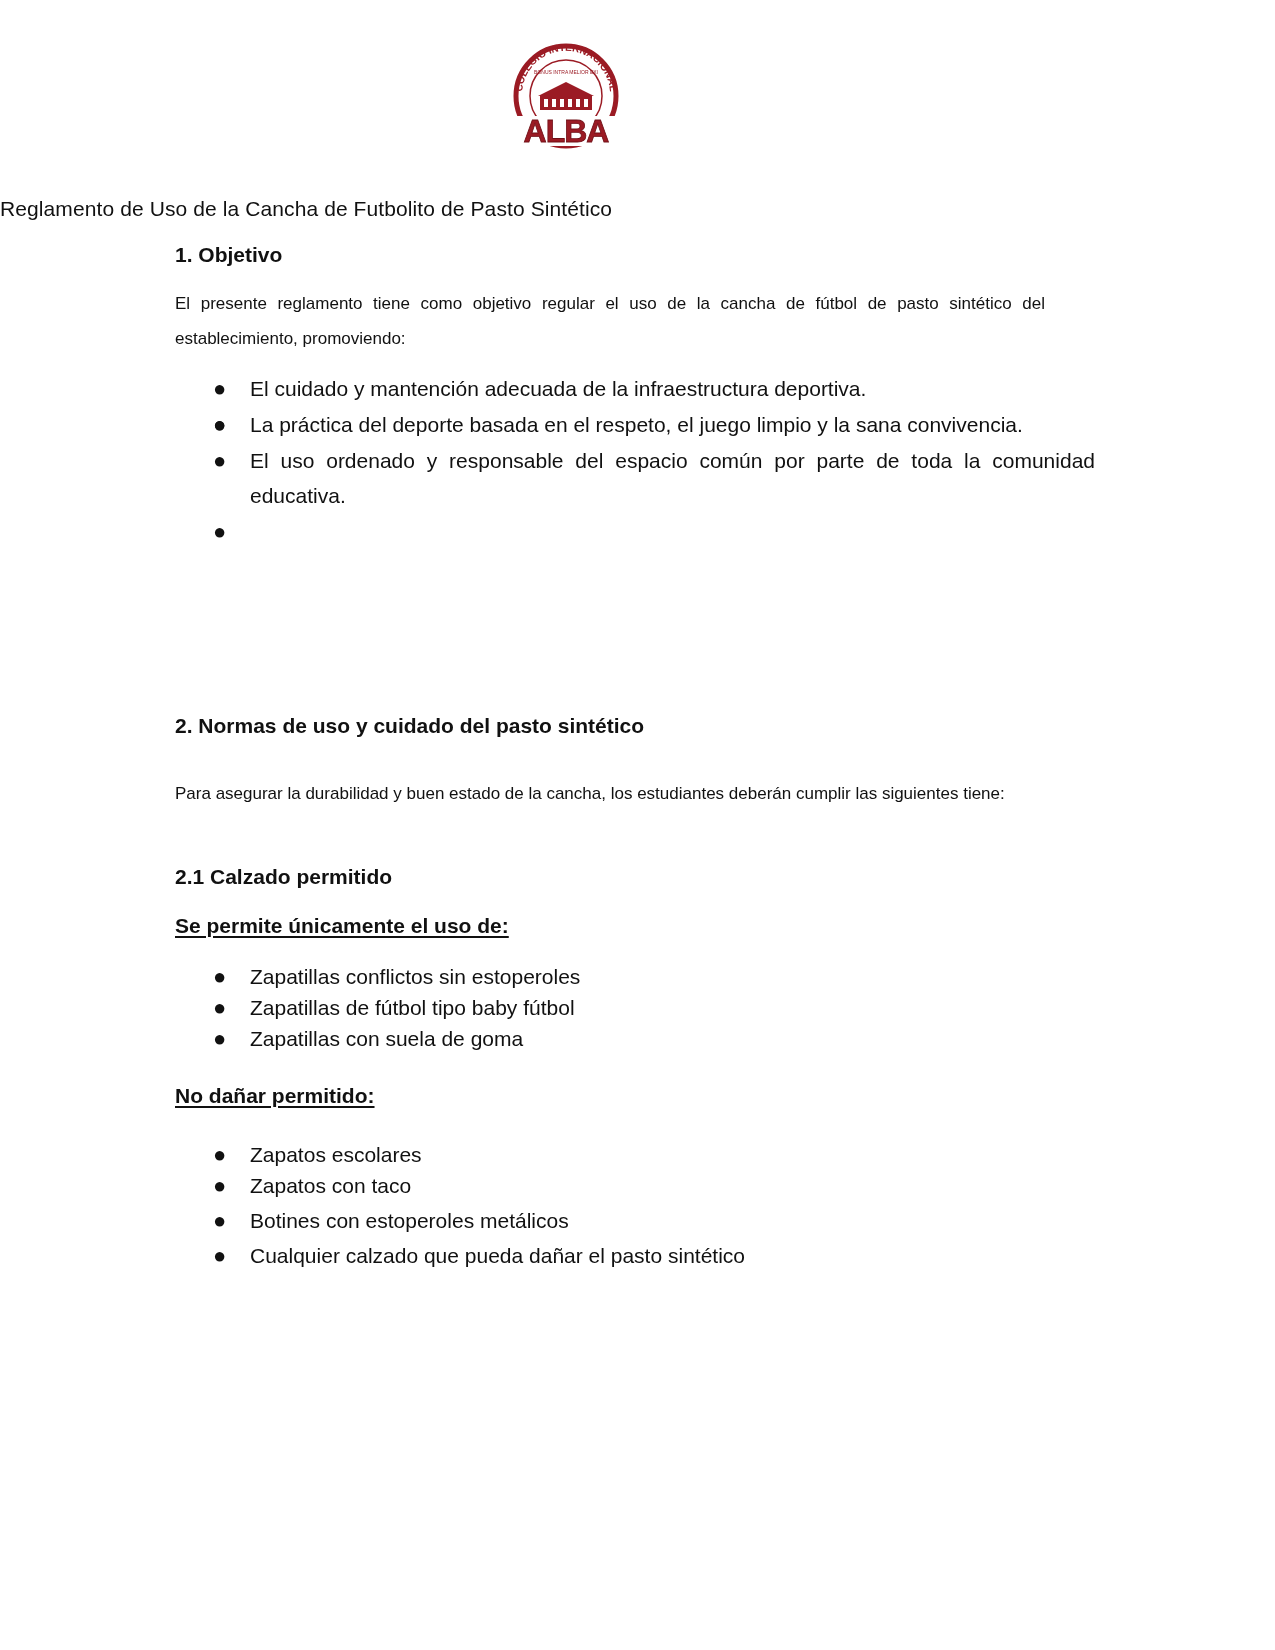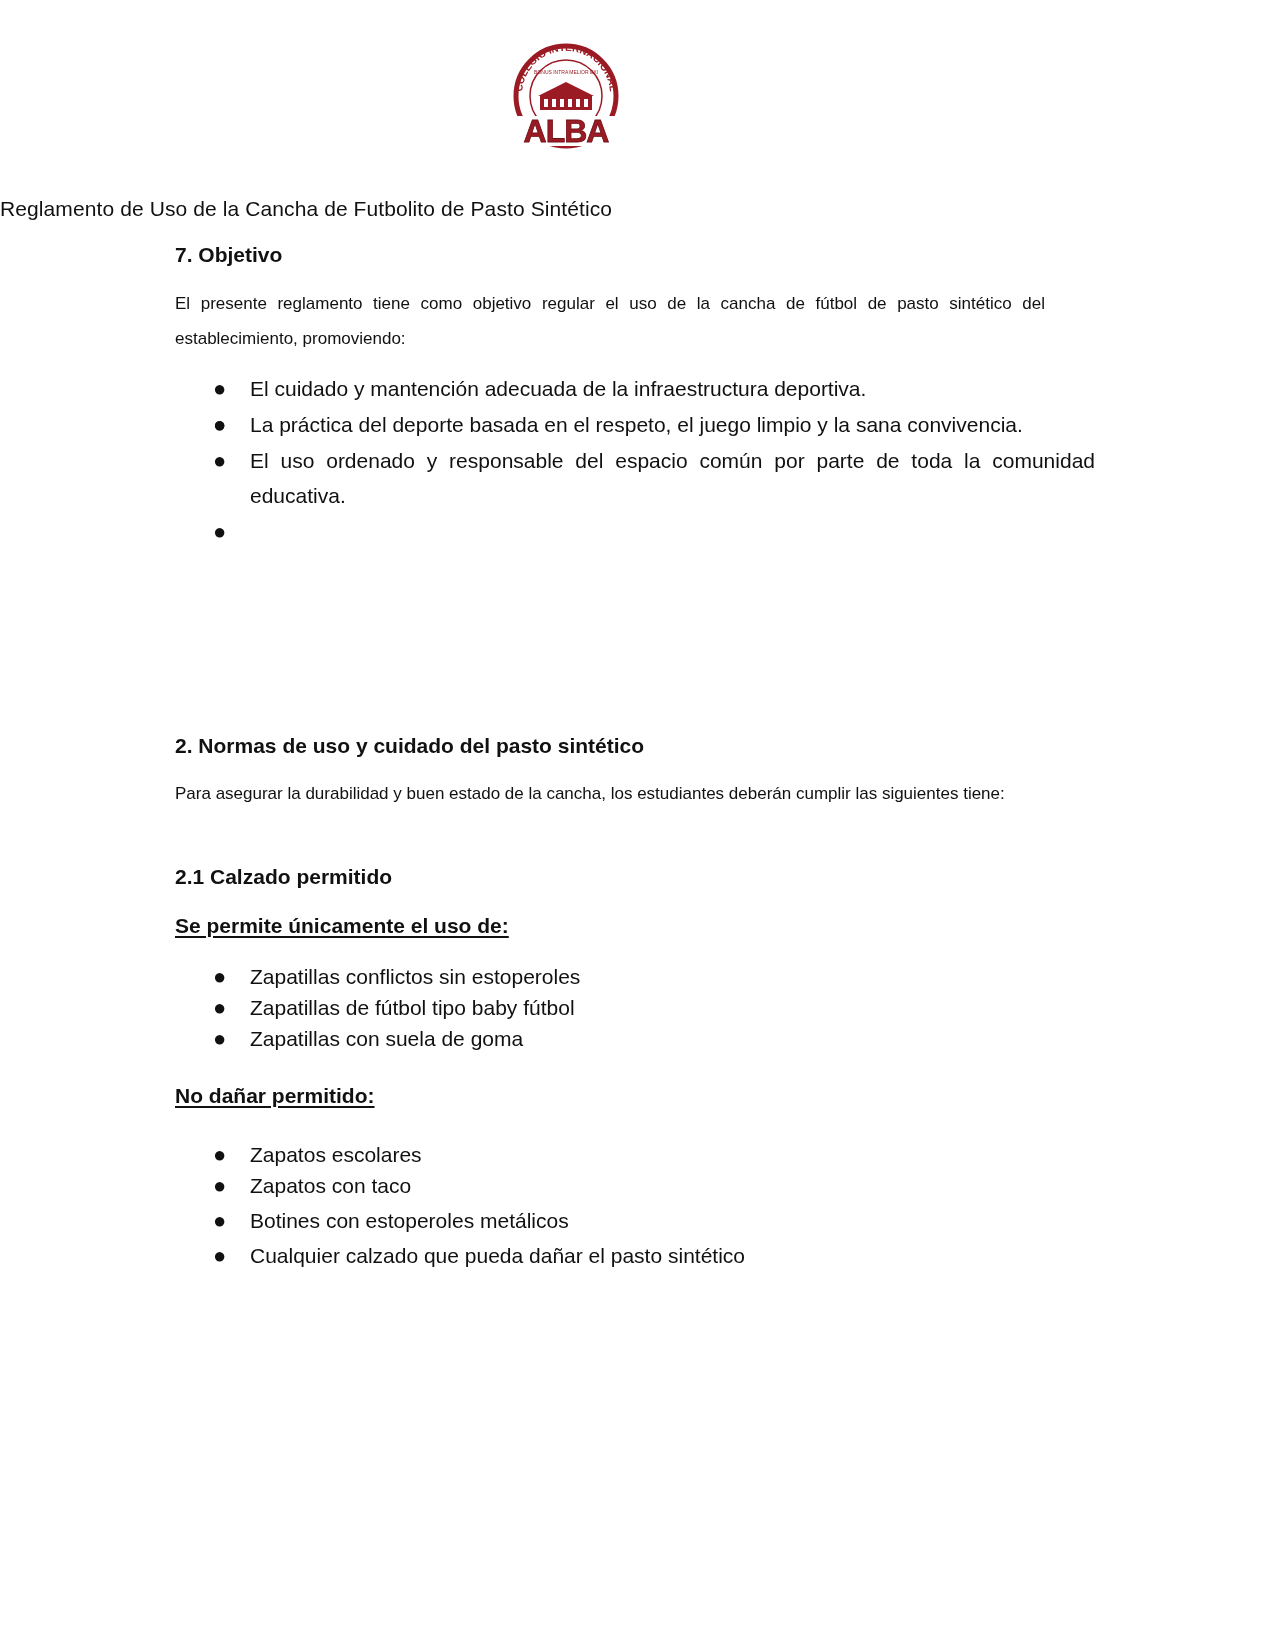--- a/index.html
+++ b/index.html
@@ -53,32 +53,32 @@
     <rect x="60" y="61" width="4" height="8" fill="#fff"></rect>
     <rect x="68" y="61" width="4" height="8" fill="#fff"></rect>
     <rect x="76" y="61" width="4" height="8" fill="#fff"></rect>
   </g>
   <rect x="2" y="78" width="112" height="30" fill="#ffffff"></rect>
   <text x="58" y="104" font-family="Liberation Sans, sans-serif" font-size="32" font-weight="bold" fill="#9b1b24" stroke="#6f0f16" stroke-width="0.8" text-anchor="middle" letter-spacing="-1">ALBA</text>
 </svg>
 
 <div class="page-title">Reglamento de Uso de la Cancha de Futbolito de Pasto Sintético</div>
 
-<div class="h" style="top:243px;">7. Objetivo</div>
+<div class="h" style="top:243px;">1. Objetivo</div>
 <div class="p" style="top:286px; width:870px;">El presente reglamento tiene como objetivo regular el uso de la cancha de fútbol de pasto sintético del establecimiento, promoviendo:</div>
 
 <ul class="list list-objetivo" style="top:371px;">
   <li><span class="bullet">●</span><span>El cuidado y mantención adecuada de la infraestructura deportiva.</span></li>
   <li><span class="bullet">●</span></li>
   <li><span class="bullet">●</span><span>La práctica del deporte basada en el respeto, el juego limpio y la sana convivencia.</span></li>
   <li><span class="bullet">●</span><span>El uso ordenado y responsable del espacio común por parte de toda la comunidad educativa.</span></li>
   <li><span class="bullet">●</span></li>
 </ul>
 
-<div class="h" style="top:734px;">2. Normas de uso y cuidado del pasto sintético</div>
+<div class="h" style="top:714px;">2. Normas de uso y cuidado del pasto sintético</div>
 <div class="p" style="top:776px; width:870px; text-align:left;">Para asegurar la durabilidad y buen estado de la cancha, los estudiantes deberán cumplir las siguientes tiene:</div>
 
 <div class="h" style="top:865px;">2.1 Calzado permitido</div>
 <div class="h u" style="top:914px;">Se permite únicamente el uso de:</div>
 
 <ul class="list list-short" style="top:961px;">
   <li><span class="bullet">●</span><span>Zapatillas conflictos sin estoperoles</span></li>
   <li><span class="bullet">●</span><span>Zapatillas de fútbol tipo baby fútbol</span></li>
   <li><span class="bullet">●</span><span>Zapatillas con suela de goma</span></li>
 </ul>

